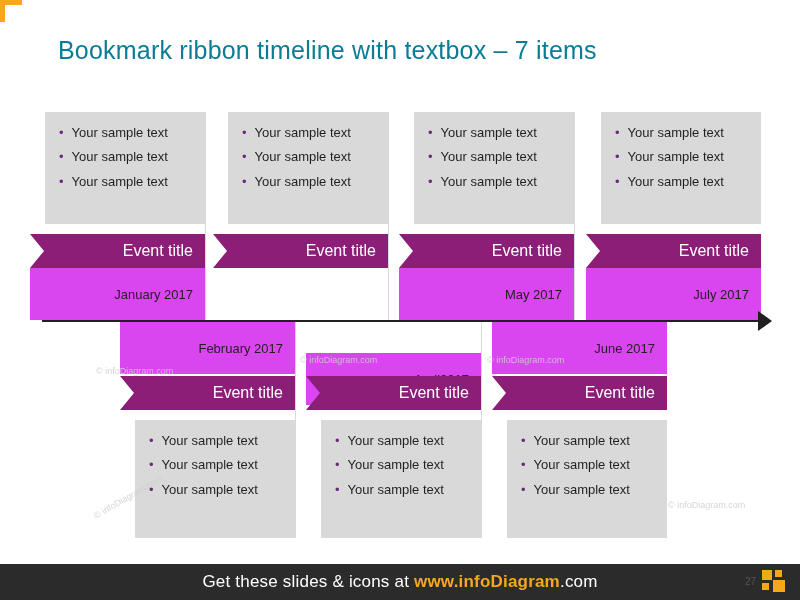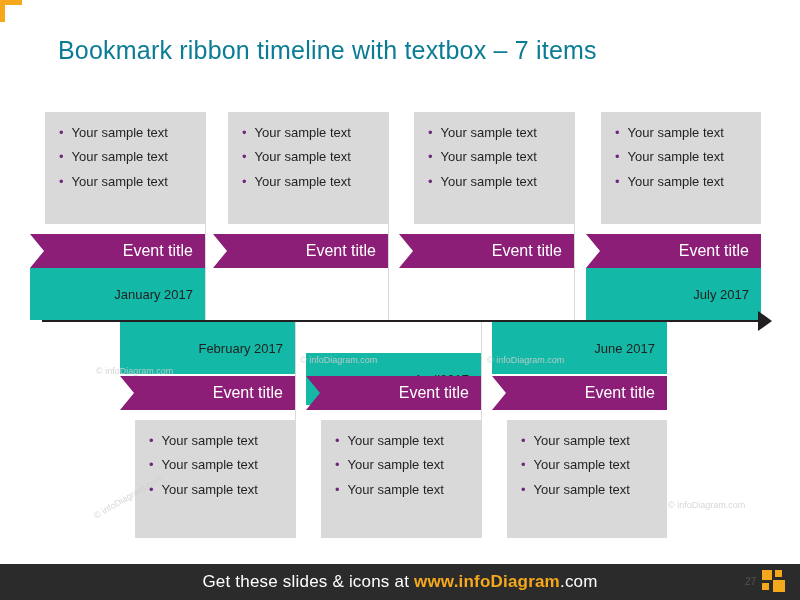--- a/index.html
+++ b/index.html
@@ -100,21 +100,21 @@
     align-items: center;
     justify-content: flex-end;
     padding-right: 12px;
     box-sizing: border-box;
     clip-path: polygon(0 0, 100% 0, 100% 100%, 0 100%, 14px 50%);
   }
 
   
   .dateblock {
     position: absolute;
-    background: #14b8a6;
+    background: #d946ef;
     border: 0;
     box-sizing: border-box;
     display: flex;
     align-items: center;
     justify-content: flex-end;
     padding-right: 12px;
     font-size: 13px;
     color: #231f20;
   }
   .dateblock.lower {
@@ -244,20 +244,23 @@
       <span>Your sample text</span>
     </div>
     <div class="bullet-row">
       <span class="bullet-dot">•</span>
       <span>Your sample text</span>
     </div>
   </div>
   <div class="ribbon" style="left:399px; top:234px; width:175px;">
     <span>Event title</span>
   </div>
+  <div class="dateblock" style="left:399px; top:268px; width:175px; height:52px;">
+    <span>May 2017</span>
+  </div>
   <div class="col-edge" style="left:574px; top:112px; height:208px;"></div>
 
   <div class="textbox" style="left:601px; top:112px; width:160px; height:112px;">
     <div class="bullet-row">
       <span class="bullet-dot">•</span>
       <span>Your sample text</span>
     </div>
     <div class="bullet-row">
       <span class="bullet-dot">•</span>
       <span>Your sample text</span>

